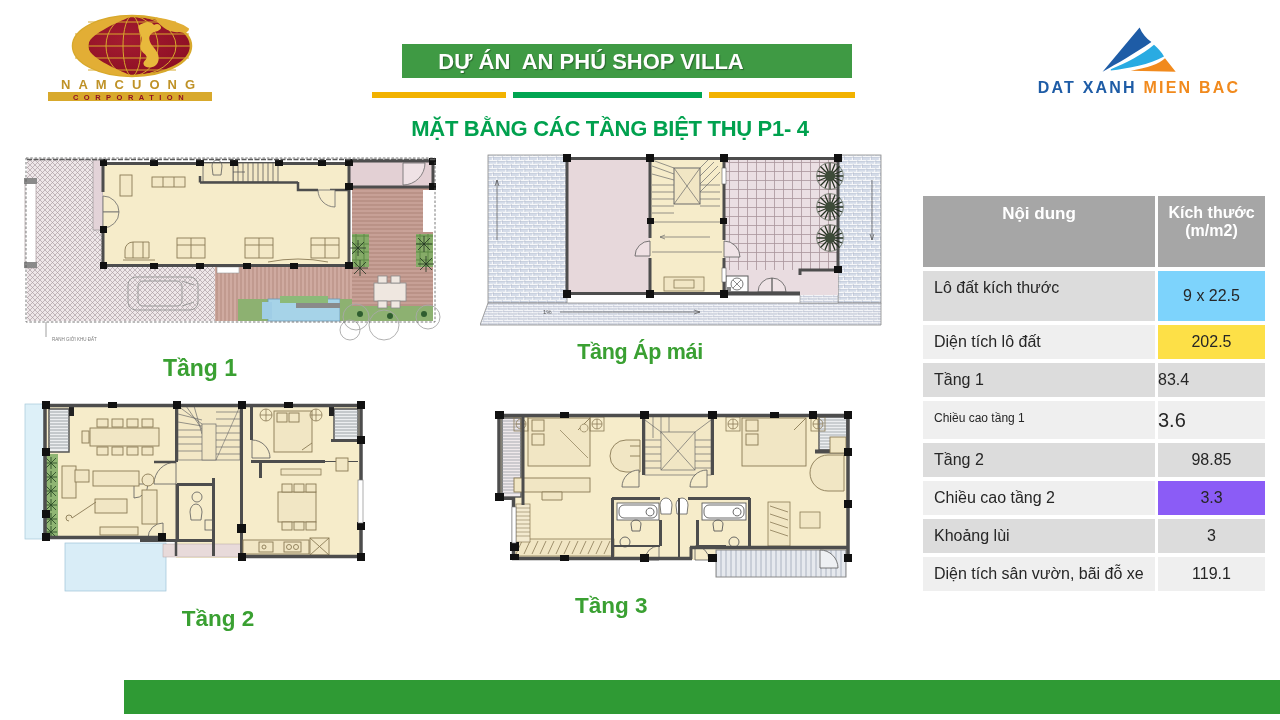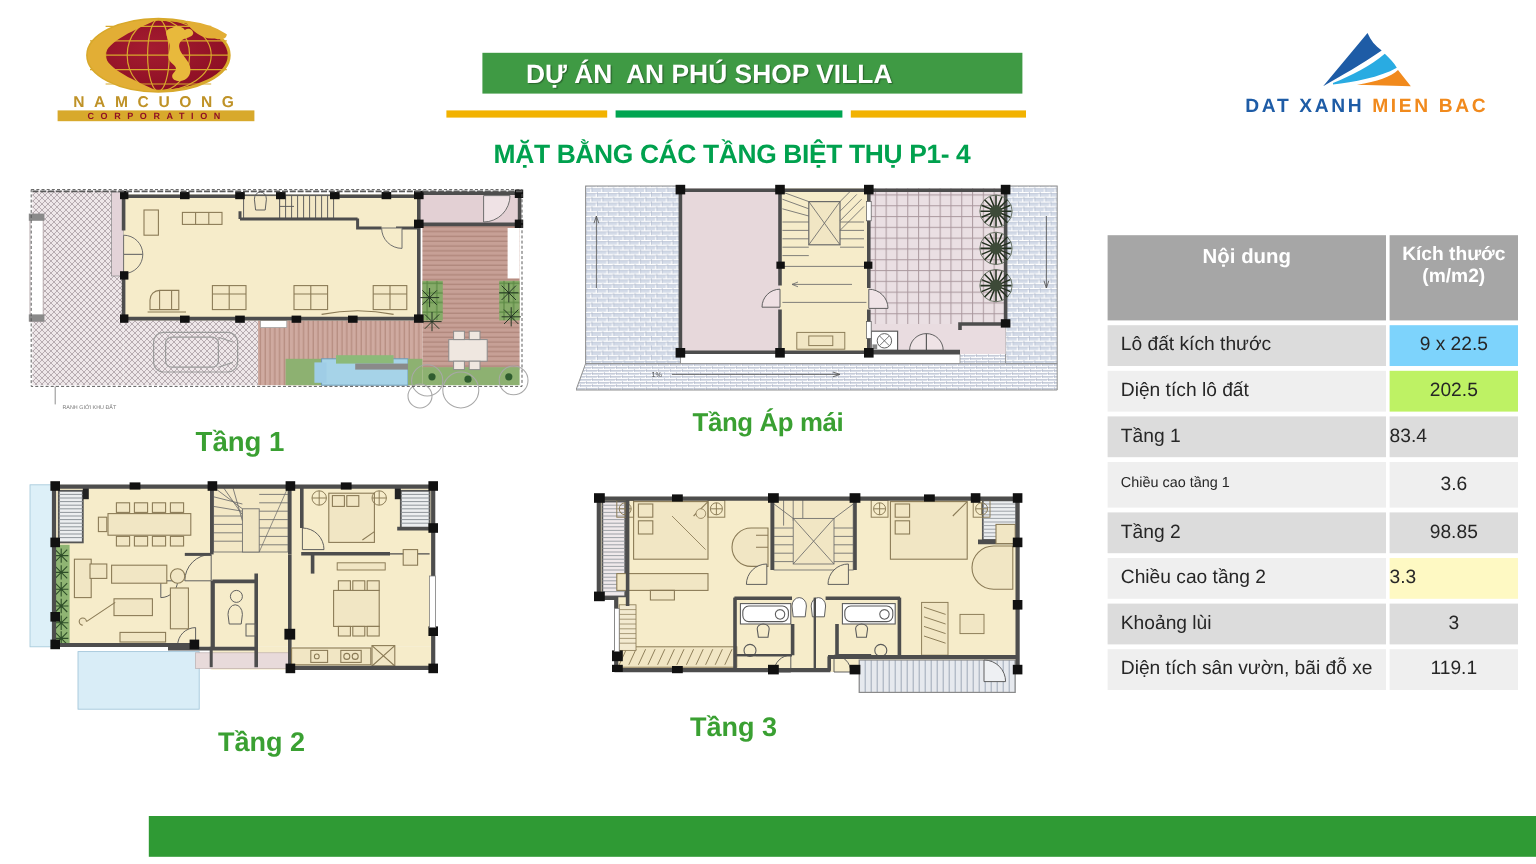--- a/index.html
+++ b/index.html
@@ -726,42 +726,42 @@
     <table style="border-collapse:separate;border-spacing:3px 4px;width:348px;
                   font-family:'Liberation Sans',sans-serif;margin:-4px -3px;">
       <tbody>
           <tr>
 
         <td style="background:#a6a6a6;color:#ffffff;font-weight:bold;font-size:17px;text-align:center;width:230px;height:62px;vertical-align:top;padding-top:8px;">Nội dung</td>
 
         <td style="background:#a6a6a6;color:#ffffff;font-weight:bold;font-size:16px;text-align:center;vertical-align:top;padding-top:8px;">Kích thước<br>(m/m2)</td>
       </tr>
       <tr>
-        <td style="background:#dcdcdc;font-size:16px;color:#262626;padding:0 0 0 11px;height:34px;">Lô đất kích thước</td>
+        <td style="background:#dcdcdc;font-size:16px;color:#262626;padding:0 0 16px 11px;height:34px;">Lô đất kích thước</td>
         <td style="background:#7dd3fc;font-size:16px;color:#262626;text-align:center;padding:0;">9 x 22.5</td>
       </tr>
       <tr>
         <td style="background:#efefef;font-size:16px;color:#262626;padding:0 14px 0 11px;height:34px;">Diện tích lô đất</td>
-        <td style="background:#bef264;font-size:16px;color:#262626;text-align:center;padding:0;">202.5</td>
+        <td style="background:#fde047;font-size:16px;color:#262626;text-align:center;padding:0;">202.5</td>
       </tr>
       <tr>
         <td style="background:#dcdcdc;font-size:16px;color:#262626;padding:0 0 0 11px;height:34px;">Tầng 1</td>
         <td style="background:#dcdcdc;font-size:16px;color:#262626;text-align:left;padding:0;">83.4</td>
       </tr>
       <tr>
         <td style="background:#efefef;font-size:12px;color:#262626;padding:0 0 4px 11px;height:34px;">Chiều cao tầng 1</td>
-        <td style="background:#efefef;font-size:16px;color:#262626;text-align:center;padding:0;">3.6</td>
+        <td style="background:#efefef;font-size:20px;color:#262626;text-align:left;padding:0;">3.6</td>
       </tr>
       <tr>
         <td style="background:#dcdcdc;font-size:16px;color:#262626;padding:0 0 0 11px;height:34px;">Tầng 2</td>
         <td style="background:#dcdcdc;font-size:16px;color:#262626;text-align:center;padding:0;">98.85</td>
       </tr>
       <tr>
         <td style="background:#efefef;font-size:16px;color:#262626;padding:0 0 0 11px;height:34px;">Chiều cao tầng 2</td>
-        <td style="background:#fef9c3;font-size:16px;color:#262626;text-align:left;padding:0;">3.3</td>
+        <td style="background:#8b5cf6;font-size:16px;color:#262626;text-align:center;padding:0;">3.3</td>
       </tr>
       <tr>
         <td style="background:#dcdcdc;font-size:16px;color:#262626;padding:0 0 0 11px;height:34px;">Khoảng lùi</td>
         <td style="background:#dcdcdc;font-size:16px;color:#262626;text-align:center;padding:0;">3</td>
       </tr>
       <tr>
         <td style="background:#efefef;font-size:16px;color:#262626;padding:0 0 0 11px;height:34px;">Diện tích sân vườn, bãi đỗ xe</td>
         <td style="background:#efefef;font-size:16px;color:#262626;text-align:center;padding:0;">119.1</td>
       </tr>
     </tbody>

